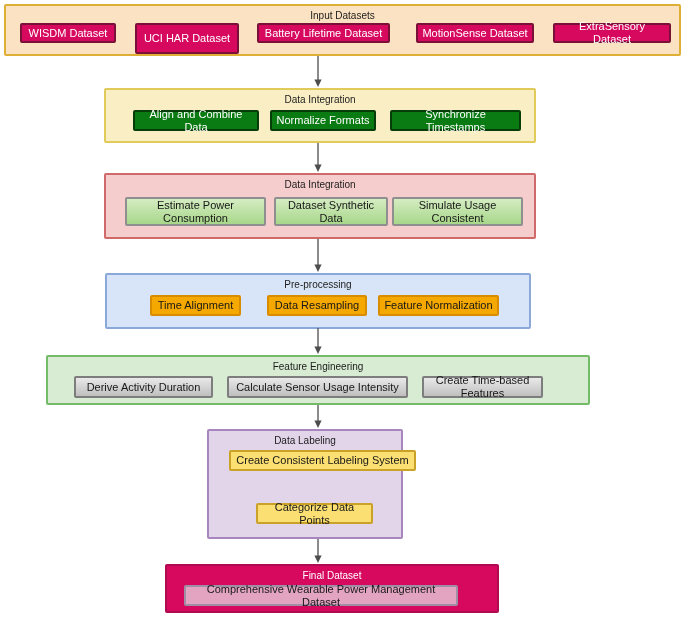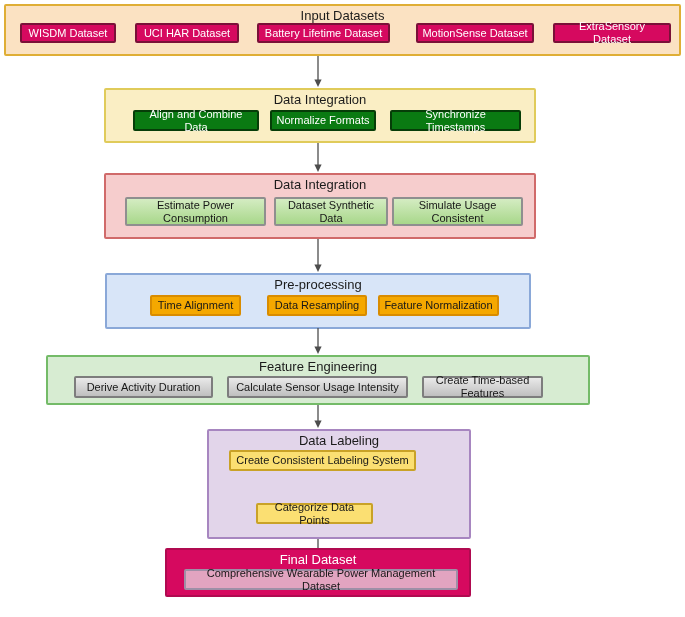--- a/index.html
+++ b/index.html
@@ -25,21 +25,21 @@
     border-width: 2px;
     border-style: solid;
     border-radius: 2px;
   }
   .stage-title {
     position: absolute;
     top: 3px;
     left: 0;
     right: 0;
     text-align: center;
-    font-size: 13px;
+    font-size: 10px;
     line-height: 13px;
     color: #1b1b1b;
     white-space: nowrap;
   }
   .node {
     position: absolute;
     box-sizing: border-box;
     border-width: 2px;
     border-style: solid;
     border-radius: 2px;
@@ -140,21 +140,21 @@
 </head>
 <body>
 
 <div id="canvas">
 
   <div class="stage stage-input" style="left:4px; top:4px; width:677px; height:52px;">
     <div class="stage-title">Input Datasets</div>
     <div class="node node-dataset" style="left:14px; top:17px; width:96px; height:20px;">
       <span>WISDM Dataset</span>
     </div>
-    <div class="node node-dataset" style="left:129px; top:17px; width:104px; height:20px;align-items:flex-end;">
+    <div class="node node-dataset" style="left:129px; top:17px; width:104px; height:31px;">
       <span>UCI HAR Dataset</span>
     </div>
     <div class="node node-dataset" style="left:251px; top:17px; width:133px; height:20px;">
       <span>Battery Lifetime Dataset</span>
     </div>
     <div class="node node-dataset" style="left:410px; top:17px; width:118px; height:20px;">
       <span>MotionSense Dataset</span>
     </div>
     <div class="node node-dataset" style="left:547px; top:17px; width:118px; height:20px;">
       <span>ExtraSensory Dataset</span>
@@ -241,37 +241,37 @@
     </div>
   </div>
 
   <div class="connector" style="left:311px; top:405px; width:14px; height:24px;">
     <svg width="14" height="24" viewBox="0 0 14 24">
       <line x1="7" y1="0" x2="7" y2="17" stroke="#4d4d4d" stroke-width="1.3"></line>
       <polygon points="7,23 3.4,15.5 10.6,15.5" fill="#4d4d4d"></polygon>
     </svg>
   </div>
 
-  <div class="stage stage-labeling" style="left:207px; top:429px; width:264px; height:110px;">
+  <div class="stage stage-labeling" style="left:207px; top:429px; width:196px; height:110px;">
     <div class="stage-title">Data Labeling</div>
     <div class="node node-labeling" style="left:20px; top:19px; width:187px; height:21px;text-align:center;">
       <span>Create Consistent Labeling System</span>
     </div>
     <div class="node node-labeling" style="left:47px; top:72px; width:117px; height:21px;">
       <span>Categorize Data Points</span>
     </div>
   </div>
 
   <div class="connector" style="left:311px; top:539px; width:14px; height:25px;">
     <svg width="14" height="25" viewBox="0 0 14 25">
       <line x1="7" y1="0" x2="7" y2="18" stroke="#4d4d4d" stroke-width="1.3"></line>
       <polygon points="7,24 3.4,16.5 10.6,16.5" fill="#4d4d4d"></polygon>
     </svg>
   </div>
 
-  <div class="stage stage-final" style="left:165px; top:548px; width:306px; height:49px;">
+  <div class="stage stage-final" style="left:165px; top:564px; width:334px; height:49px;">
     <div class="stage-title">Final Dataset</div>
     <div class="node node-final" style="left:17px; top:19px; width:274px; height:21px;">
       <span>Comprehensive Wearable Power Management Dataset</span>
     </div>
   </div>
 
 </div>
 
 </body></html>

